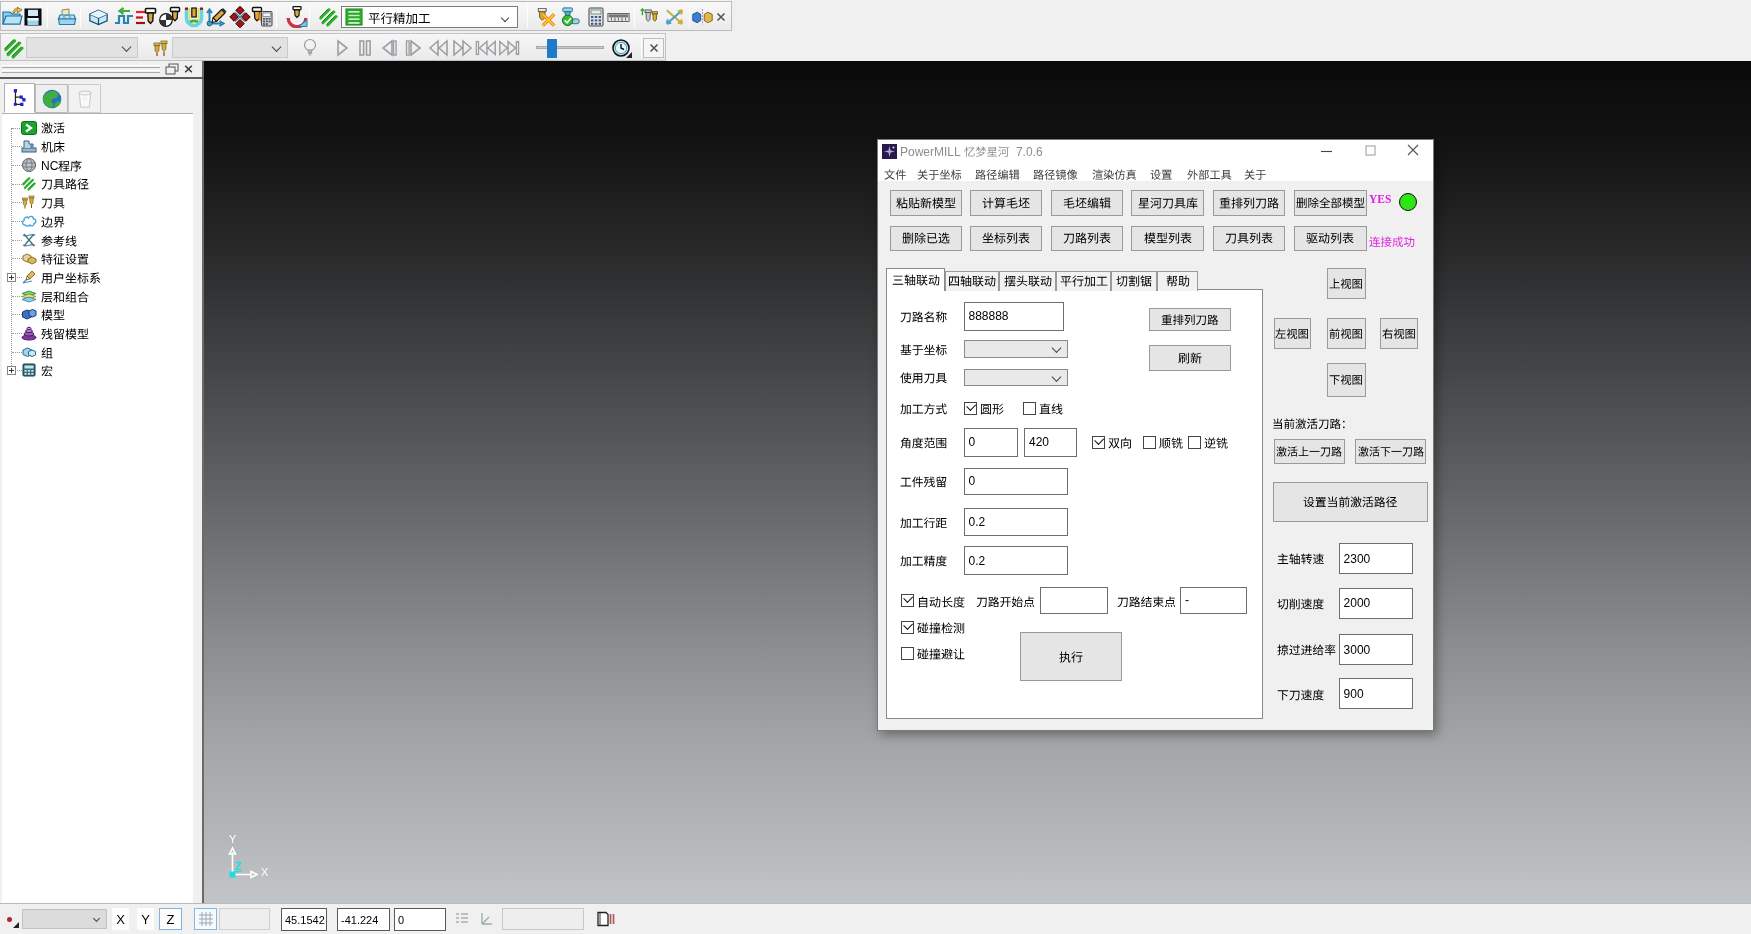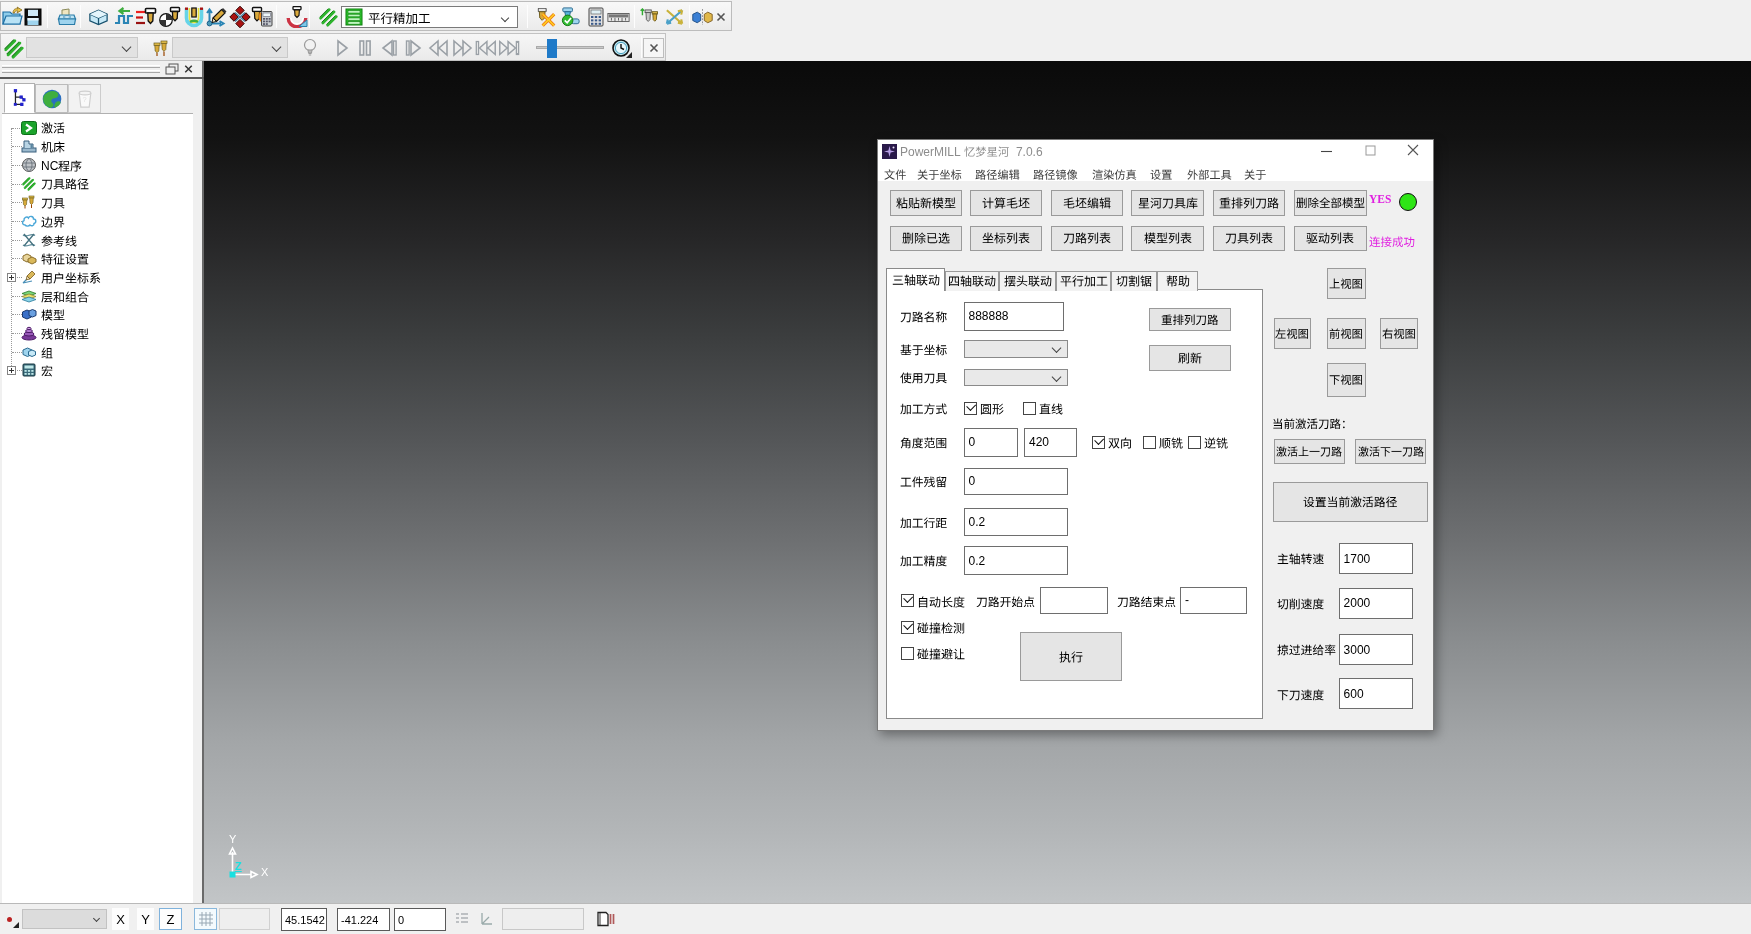--- a/index.html
+++ b/index.html
@@ -1133,21 +1133,21 @@
         <use href="#u8def" x="600"></use>
         <use href="#u5f84" x="700"></use>
       </svg>
     </div>
 <div class="abs" style="left:398.8px;top:418.5px;transform:translateY(-50%);white-space:nowrap"><svg style="vertical-align:middle;" width="47.2" height="11.8" viewBox="0 -88 400 100" fill="#000">
         <use href="#u4e3b" x="0"></use>
         <use href="#u8f74" x="100"></use>
         <use href="#u8f6c" x="200"></use>
         <use href="#u901f" x="300"></use>
       </svg></div>
-<div class="inp" style="left:460.6px;top:403px;width:74.7px;height:31px">1700</div>
+<div class="inp" style="left:460.6px;top:403px;width:74.7px;height:31px">2300</div>
 <div class="abs" style="left:398.8px;top:463.5px;transform:translateY(-50%);white-space:nowrap"><svg style="vertical-align:middle;" width="47.2" height="11.8" viewBox="0 -88 400 100" fill="#000">
         <use href="#u5207" x="0"></use>
         <use href="#u524a" x="100"></use>
         <use href="#u901f" x="200"></use>
         <use href="#u5ea6" x="300"></use>
       </svg></div>
 <div class="inp" style="left:460.6px;top:447.7px;width:74.7px;height:31px">2000</div>
 <div class="abs" style="left:398.8px;top:509.6px;transform:translateY(-50%);white-space:nowrap"><svg style="vertical-align:middle;" width="59.0" height="11.8" viewBox="0 -88 500 100" fill="#000">
         <use href="#u63a0" x="0"></use>
         <use href="#u8fc7" x="100"></use>
@@ -1155,21 +1155,21 @@
         <use href="#u7ed9" x="300"></use>
         <use href="#u7387" x="400"></use>
       </svg></div>
 <div class="inp" style="left:460.6px;top:494px;width:74.7px;height:31px">3000</div>
 <div class="abs" style="left:398.8px;top:554px;transform:translateY(-50%);white-space:nowrap"><svg style="vertical-align:middle;" width="47.2" height="11.8" viewBox="0 -88 400 100" fill="#000">
         <use href="#u4e0b" x="0"></use>
         <use href="#u5200" x="100"></use>
         <use href="#u901f" x="200"></use>
         <use href="#u5ea6" x="300"></use>
       </svg></div>
-<div class="inp" style="left:460.6px;top:538.3px;width:74.7px;height:31px">600</div>
+<div class="inp" style="left:460.6px;top:538.3px;width:74.7px;height:31px">900</div>
 </div>
 <svg width="0" height="0" style="position:absolute">
     <defs>
       <path id="u5e73" d="M17.4 -63C21.3 -55.6 25.2 -45.9 26.6 -39.9L33.7 -42.4C32.3 -48.2 28.2 -57.8 24.2 -65ZM75.5 -65.5C73 -58.2 68.4 -48 64.6 -41.7L71.1 -39.6C75 -45.6 79.7 -55.2 83.4 -63.3ZM5.2 -34.8L5.2 -27.3L45.9 -27.3L45.9 7.9L53.7 7.9L53.7 -27.3L94.9 -27.3L94.9 -34.8L53.7 -34.8L53.7 -69.8L89.3 -69.8L89.3 -77.3L10.5 -77.3L10.5 -69.8L45.9 -69.8L45.9 -34.8Z"></path>
       <path id="u884c" d="M43.5 -78L43.5 -70.8L92.7 -70.8L92.7 -78ZM26.7 -84.1C21.6 -76.8 11.9 -67.9 3.5 -62.2C4.8 -60.8 6.9 -57.9 7.9 -56.2C16.9 -62.6 27.2 -72.4 33.9 -81.1ZM39.1 -50.4L39.1 -43.2L72.8 -43.2L72.8 -1.7C72.8 -0.1 72.1 0.4 70.2 0.5C68.4 0.6 61.6 0.6 54.5 0.3C55.6 2.5 56.7 5.6 57 7.7C66.8 7.7 72.5 7.7 75.9 6.6C79.2 5.3 80.4 3 80.4 -1.6L80.4 -43.2L95.5 -43.2L95.5 -50.4ZM30.7 -62.6C23.8 -51.2 12.8 -39.6 2.5 -32.2C4 -30.7 6.7 -27.4 7.8 -25.9C11.5 -28.9 15.4 -32.5 19.2 -36.4L19.2 8.3L26.6 8.3L26.6 -44.6C30.8 -49.6 34.6 -54.8 37.8 -60Z"></path>
       <path id="u7cbe" d="M5.1 -76.2C7.7 -69.3 10.1 -60.2 10.6 -54.3L16.1 -55.6C15.4 -61.6 13.1 -70.6 10.3 -77.5ZM32.8 -77.9C31.5 -71.2 28.6 -61.4 26.4 -55.5L31.1 -54C33.6 -59.6 36.7 -68.9 39.1 -76.3ZM4.1 -50.4L4.1 -43.4L17 -43.4C13.9 -32.4 8.3 -19.2 3 -12.1C4.2 -10.1 6.2 -6.8 6.9 -4.5C11 -10.4 15 -19.8 18.2 -29.4L18.2 7.8L25.1 7.8L25.1 -31.9C28.1 -26.6 31.6 -20.1 33 -16.7L38.1 -22.4C36.1 -25.6 27.7 -38.1 25.1 -41.2L25.1 -43.4L36.3 -43.4L36.3 -50.4L25.1 -50.4L25.1 -83.7L18.2 -83.7L18.2 -50.4ZM63.6 -84L63.6 -75.9L42.6 -75.9L42.6 -70.1L63.6 -70.1L63.6 -63.9L45.1 -63.9L45.1 -58.4L63.6 -58.4L63.6 -51.7L39.8 -51.7L39.8 -45.8L96 -45.8L96 -51.7L70.7 -51.7L70.7 -58.4L91.2 -58.4L91.2 -63.9L70.7 -63.9L70.7 -70.1L93.4 -70.1L93.4 -75.9L70.7 -75.9L70.7 -84ZM82.3 -34.1L82.3 -26.6L53.2 -26.6L53.2 -34.1ZM46 -39.8L46 7.9L53.2 7.9L53.2 -8.4L82.3 -8.4L82.3 0.2C82.3 1.3 81.9 1.7 80.6 1.7C79.4 1.8 75.3 1.8 70.7 1.6C71.7 3.4 72.6 6 72.9 7.9C79.2 7.9 83.3 7.8 86 6.8C88.6 5.7 89.3 3.9 89.3 0.2L89.3 -39.8ZM53.2 -21.2L82.3 -21.2L82.3 -13.7L53.2 -13.7Z"></path>
       <path id="u52a0" d="M57.2 -71.6L57.2 6.5L64.4 6.5L64.4 -0.9L83.8 -0.9L83.8 5.7L91.3 5.7L91.3 -71.6ZM64.4 -8.1L64.4 -64.3L83.8 -64.3L83.8 -8.1ZM19.5 -82.7L19.4 -65L5.3 -65L5.3 -57.7L19.2 -57.7C18.5 -32.5 15.4 -10.3 2.8 2.9C4.7 4.1 7.4 6.4 8.6 8.1C22.1 -6.6 25.6 -30.6 26.5 -57.7L41.7 -57.7C40.9 -19.2 40 -5.5 37.9 -2.6C37 -1.3 36 -0.9 34.5 -1C32.7 -1 28.4 -1 23.7 -1.4C25 0.7 25.7 3.9 25.9 6.1C30.4 6.4 35 6.5 37.8 6.1C40.7 5.7 42.6 4.8 44.4 2.2C47.5 -2.1 48.2 -16.7 49 -61.2C49 -62.3 49 -65 49 -65L26.7 -65L26.9 -82.7Z"></path>
       <path id="u5de5" d="M5.2 -7.2L5.2 0.3L95.1 0.3L95.1 -7.2L53.9 -7.2L53.9 -65L90 -65L90 -72.7L10.4 -72.7L10.4 -65L45.6 -65L45.6 -7.2Z"></path>
       <path id="u6fc0" d="M34 -55.1L51.7 -55.1L51.7 -47.1L34 -47.1ZM34 -68.2L51.7 -68.2L51.7 -60.4L34 -60.4ZM6.4 -78.6C11.4 -75 17.3 -69.6 20.3 -65.9L24.9 -70.8C21.9 -74.4 15.7 -79.4 10.7 -82.9ZM3.5 -50.9C8.3 -47.8 14.4 -43.2 17.3 -40.2L21.8 -45.3C18.7 -48.3 12.5 -52.7 7.7 -55.5ZM4.6 2.6L10.7 6.5C14.8 -2.5 19.7 -14.6 23.2 -24.8L17.9 -28.6C14 -17.7 8.5 -5 4.6 2.6ZM69.2 -84.1C67.4 -68.5 64 -53.4 58.2 -43.2L58.2 -73.8L44.4 -73.8L47.9 -83L40.1 -84.1C39.6 -81.1 38.4 -77.1 37.4 -73.8L27.8 -73.8L27.8 -41.5L57.5 -41.5C59 -40.3 61.4 -37.7 62.4 -36.6C64 -39.2 65.5 -42.2 66.9 -45.4C68.4 -35.9 70.8 -25.7 74.8 -16.3C70.7 -8.2 65.3 -1.6 57.9 3.5C59.4 4.6 62 7 62.9 8.1C69.2 3.2 74.2 -2.5 78.1 -9.3C81.7 -2.7 86.3 3.3 92.2 7.9C93.2 6.1 95.6 3.2 97 1.9C90.5 -2.7 85.5 -9.1 81.7 -16.4C86.7 -27.7 89.6 -41.5 91.4 -57.9L96 -57.9L96 -64.8L72.8 -64.8C74.1 -70.6 75.2 -76.8 76 -83ZM36.6 -39.4L39 -33.9L23.7 -33.9L23.7 -27.6L33.6 -27.6L33.6 -24C33.6 -16.7 32.2 -5 19.8 3.7C21.5 4.9 23.8 6.8 25 8.1C34.5 1.2 38.1 -7.4 39.3 -15.1L50.9 -15.1C50.4 -5.3 49.8 -1.4 48.8 -0.3C48.2 0.4 47.5 0.6 46.2 0.6C45 0.6 41.7 0.5 38.1 0.2C39.1 1.8 39.7 4.4 39.9 6.4C43.6 6.6 47.4 6.5 49.4 6.4C51.6 6.2 53.2 5.6 54.6 4C56.4 1.8 57 -3.9 57.7 -18.5C57.8 -19.4 57.8 -21.3 57.8 -21.3L40 -21.3L40 -23.8L40 -27.6L61.2 -27.6L61.2 -33.9L46.2 -33.9C45.3 -36.2 44.1 -38.9 42.9 -41ZM84.9 -57.9C83.6 -45.1 81.6 -33.9 78.2 -24.4C74.2 -34.8 72 -46.2 70.7 -56.6L71.1 -57.9Z"></path>
       <path id="u6d3b" d="M9.1 -77.4C15.2 -74.1 23.6 -69.3 27.8 -66.2L32.2 -72.4C27.9 -75.2 19.4 -79.8 13.3 -82.7ZM4.2 -49.9C10.3 -46.6 18.6 -41.8 22.7 -39L26.9 -45.2C22.6 -48 14.2 -52.5 8.3 -55.4ZM6.5 1.6L12.9 6.7C18.8 -2.6 25.8 -15.1 31.1 -25.7L25.6 -30.6C19.8 -19.3 11.9 -6.1 6.5 1.6ZM32 -54.7L32 -47.5L60.9 -47.5L60.9 -30.9L39.2 -30.9L39.2 7.9L46.2 7.9L46.2 3.6L81.9 3.6L81.9 7.4L89.1 7.4L89.1 -30.9L68 -30.9L68 -47.5L95.7 -47.5L95.7 -54.7L68 -54.7L68 -72.2C76.7 -73.7 84.8 -75.6 91.4 -77.8L85.4 -83.6C74.3 -79.7 54 -76.5 36.7 -74.7C37.5 -73 38.5 -70.1 38.9 -68.3C46 -69 53.5 -69.9 60.9 -71L60.9 -54.7ZM46.2 -3.2L46.2 -24L81.9 -24L81.9 -3.2Z"></path>

